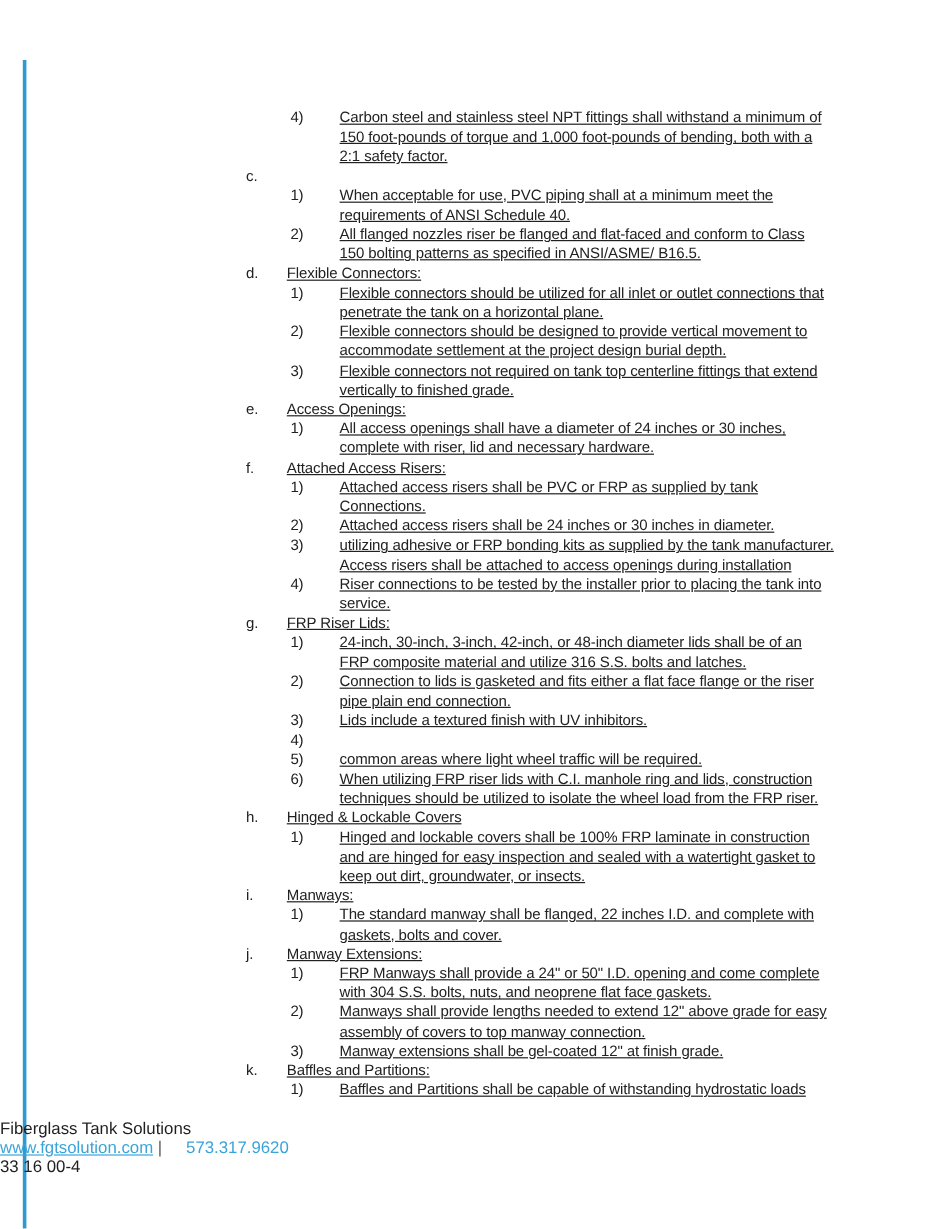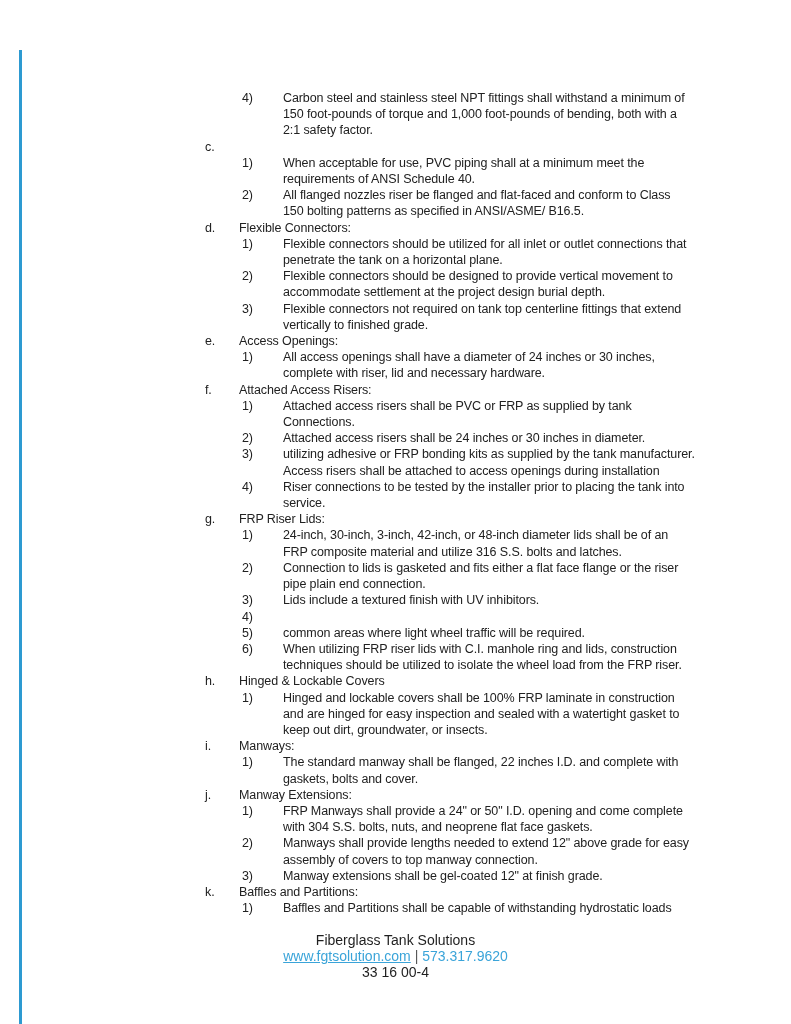--- a/index.html
+++ b/index.html
@@ -32,39 +32,39 @@
     font-size: 12.5px;
     line-height: 16.2px;
     letter-spacing: -0.1px;
   }
   .row { display: flex; }
   .row .label { flex: 0 0 auto; }
   .row.letter { padding-left: 205px; }
   .row.letter .label { width: 34px; }
   .row.number { padding-left: 242px; }
   .row.number .label { width: 41px; }
-  .lines div { white-space: nowrap; }
+  .lines div { white-space: nowrap; text-decoration: underline; }
   .page-footer {
     position: absolute;
     top: 932px;
     left: 0;
     width: 791px;
-    text-align: center;
+    text-align: left;
     font-size: 14px;
     line-height: 16px;
     color: #1f1f1f;
   }
   .footer-link {
     color: #3aa4d9;
     text-decoration: underline;
     cursor: pointer;
     margin-top: 35px;
   }
   .footer-sep { color: #595959; }
-  .footer-phone { color: #3aa4d9; text-decoration: none; }
+  .footer-phone { color: #3aa4d9; text-decoration: none; margin-left: 16px; }
 </style>
 </head>
 <body>
 
 <div class="page">
   <div class="accent-bar"></div>
 
   <main class="content">
       <div class="row number">
         <span class="label">4)</span>

